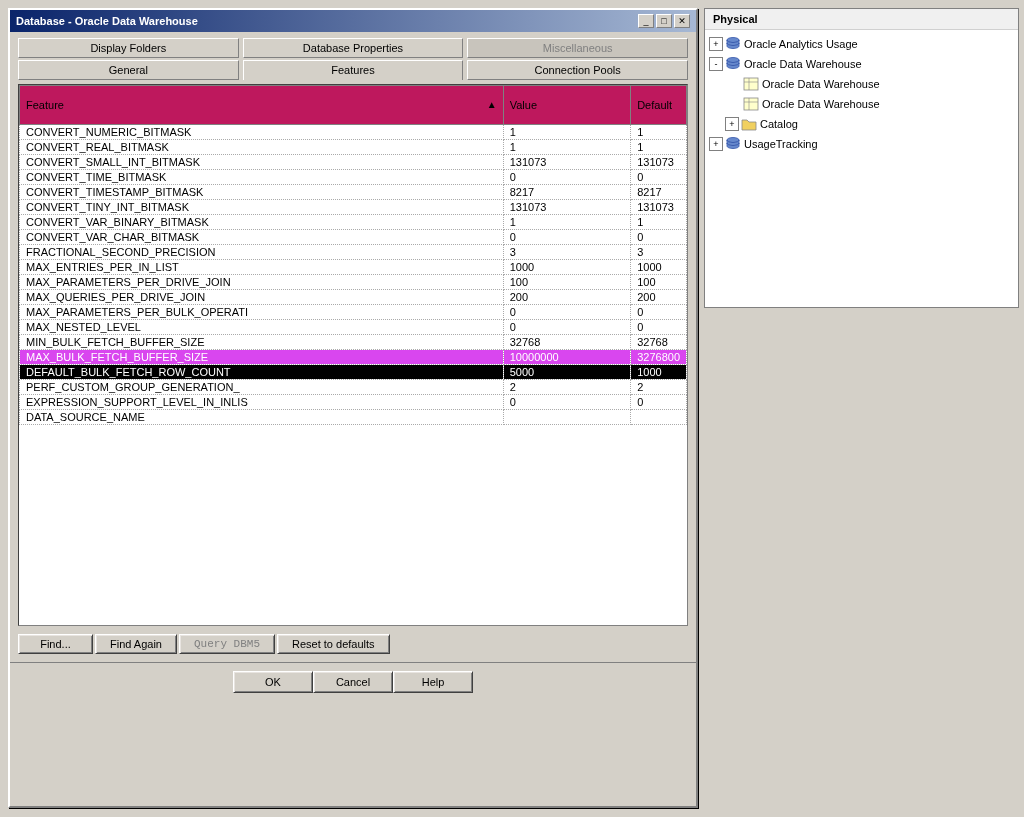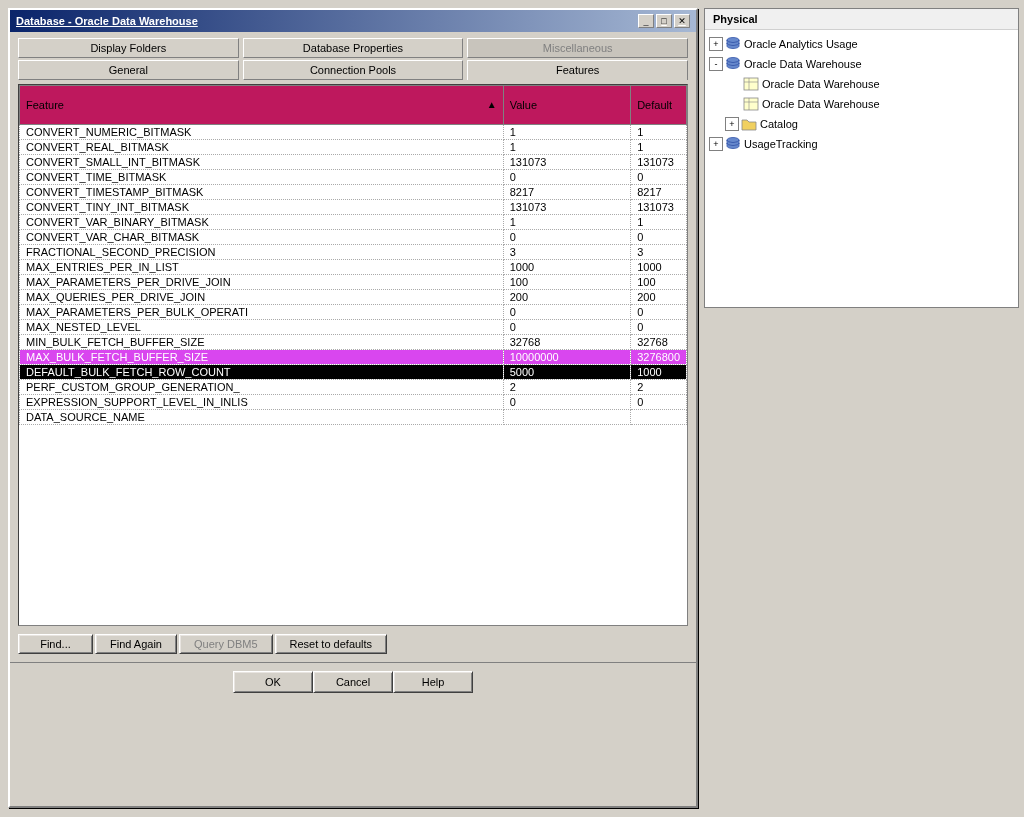--- a/index.html
+++ b/index.html
@@ -28,21 +28,20 @@
     }
 
     .dialog-titlebar {
       background: linear-gradient(to right, #0a246a, #a6b8d4);
       color: white;
       padding: 4px 6px;
       display: flex;
       justify-content: space-between;
       align-items: center;
       height: 22px;
-      text-decoration: underline;
     }
 
     .dialog-titlebar-title {
       font-weight: bold;
       font-size: 11px;
       color: white;
     }
 
     .titlebar-buttons {
       display: flex;
@@ -167,20 +166,21 @@
       border-bottom-color: #404040;
       box-shadow: inset 1px 1px 0 #e8e4e0, inset -1px -1px 0 #808080;
       padding: 3px 14px;
       cursor: pointer;
       font-size: 11px;
       min-width: 75px;
     }
 
     .win-btn:disabled {
       color: #808080;
+      font-family: Liberation Mono, monospace;
     }
 
     .dialog-ok-cancel {
       display: flex;
       justify-content: center;
       gap: 0;
       padding: 8px;
       border-top: 1px solid #808080;
       margin: 4px 0 0;
     }
@@ -274,22 +274,22 @@
       <button class="titlebar-btn">□</button>
       <button class="titlebar-btn">✕</button>
     </div>
   </div>
 
   <div class="dialog-tabs">
     <button class="tab-btn">Display Folders</button>
     <button class="tab-btn">Database Properties</button>
     <button class="tab-btn inactive">Miscellaneous</button>
     <button class="tab-btn">General</button>
+    <button class="tab-btn active">Features</button>
     <button class="tab-btn">Connection Pools</button>
-    <button class="tab-btn active">Features</button>
   </div>
 
   <div class="dialog-content">
     <div class="table-wrapper">
       <table>
         <thead>
           <tr>
             <th>Feature <span class="sort-arrow">▲</span></th>
             <th>Value</th>
             <th>Default</th>

